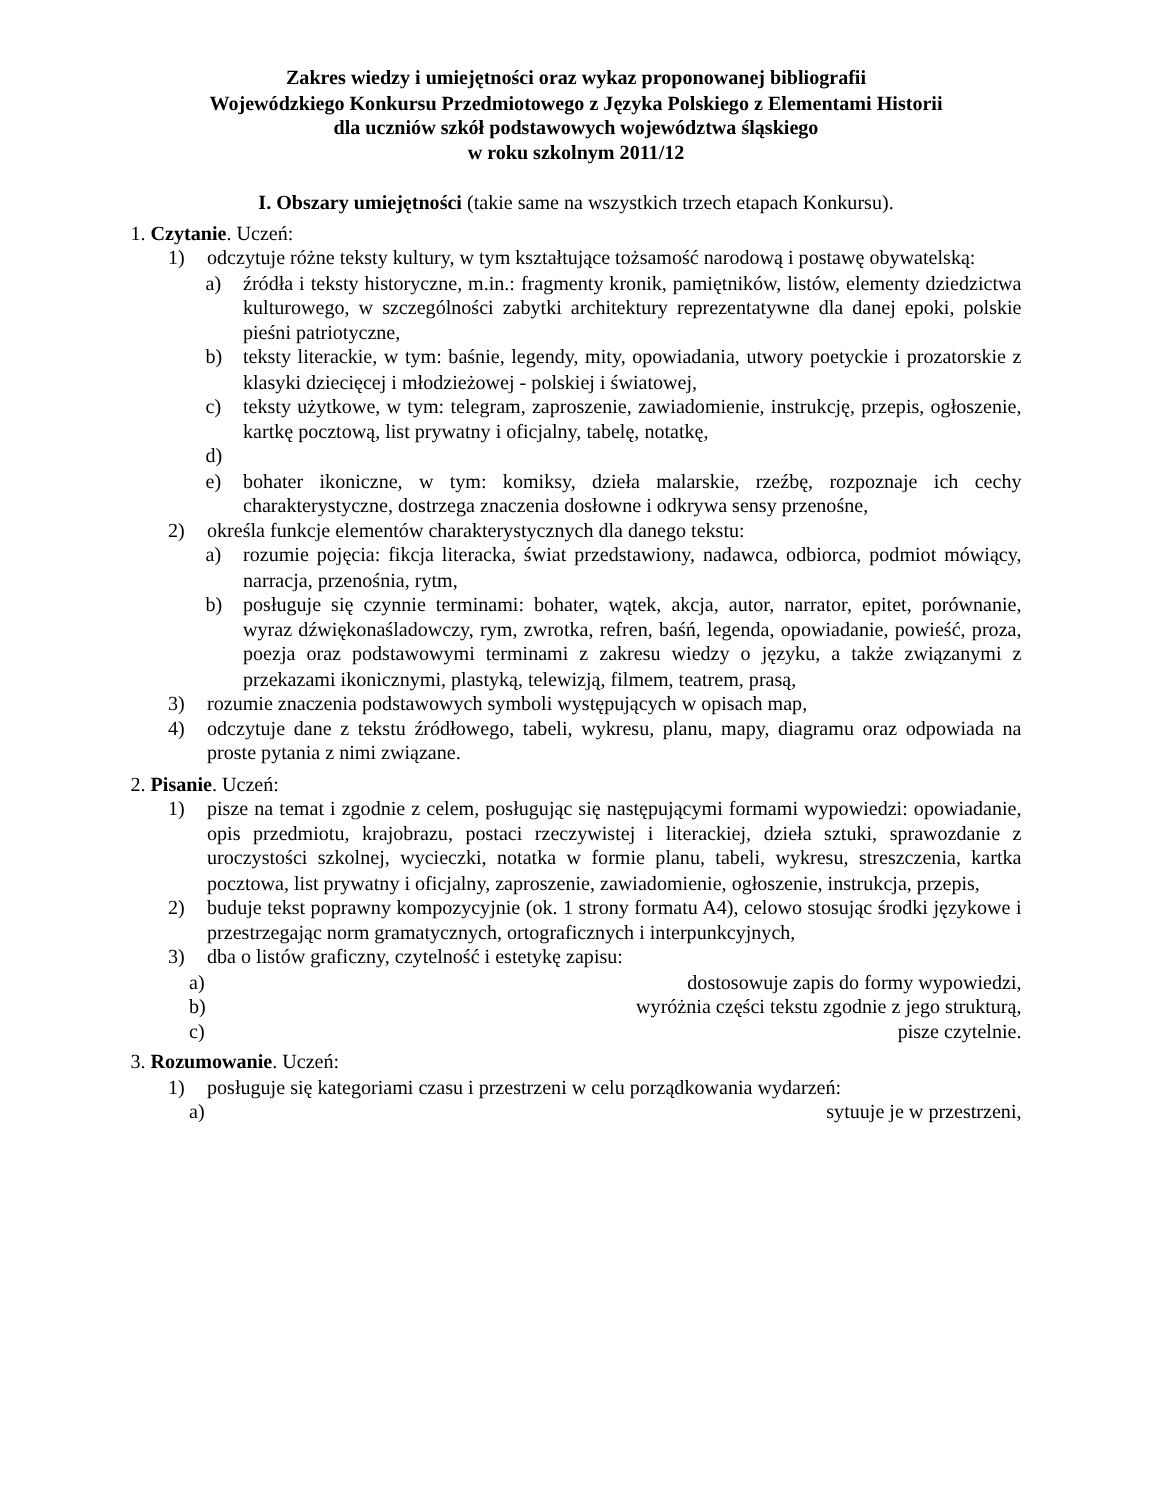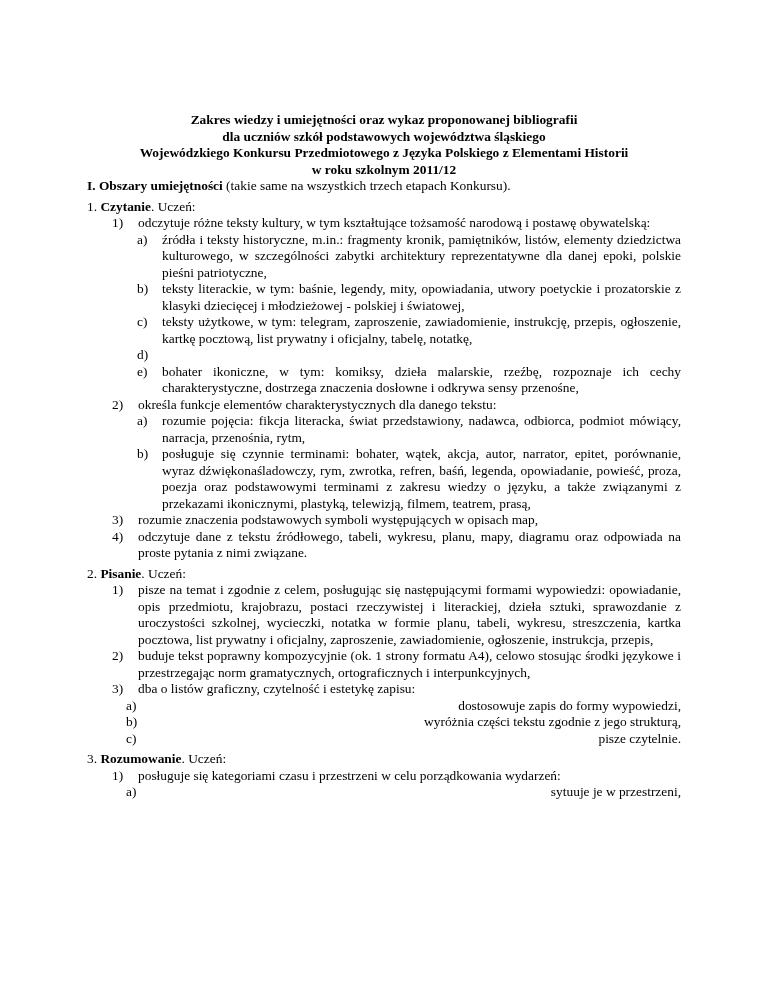--- a/index.html
+++ b/index.html
@@ -10,28 +10,30 @@
   .page {
     position: relative;
     width: 768px;
     height: 994px;
     box-sizing: border-box;
     background: #ffffff;
     color: #000000;
     font-family: "Liberation Serif", "DejaVu Serif", serif;
     font-size: 13.4px;
     line-height: 16.5px;
-    padding: 112px 87px 0 87px;
+    padding: 44px 87px 0 87px;
     overflow: hidden;
   }
   .title-block {
     text-align: center;
     font-weight: bold;
   }
   .intro {
+    margin-top: 17px;
+    text-align: center;
   }
   .section {
     margin-top: 4px;
   }
   .b { font-weight: bold; }
   .item {
     display: flex;
     padding-left: 25px;
   }
   .item > .marker { flex: 0 0 26px; }
@@ -46,22 +48,22 @@
   .sub.compact > .marker { flex: 0 0 17px; }
   .sub.compact > .text { text-align: right; }
 </style>
 </head>
 <body>
 
 <div class="page">
 
   <div class="title-block">
     <div>Zakres wiedzy i umiejętności oraz wykaz proponowanej bibliografii</div>
+    <div>Wojewódzkiego Konkursu Przedmiotowego z Języka Polskiego z Elementami Historii</div>
     <div>dla uczniów szkół podstawowych województwa śląskiego</div>
-    <div>Wojewódzkiego Konkursu Przedmiotowego z Języka Polskiego z Elementami Historii</div>
     <div>w roku szkolnym 2011/12</div>
   </div>
 
   <div class="intro"><span class="b">I. Obszary umiejętności</span><span> (takie same na wszystkich trzech etapach Konkursu).</span></div>
 
   <div class="section">
     <div class="section-header"><span>1. </span><span class="b">Czytanie</span><span>. Uczeń:</span></div>
 
     <div class="item">
       <span class="marker">1)</span>

